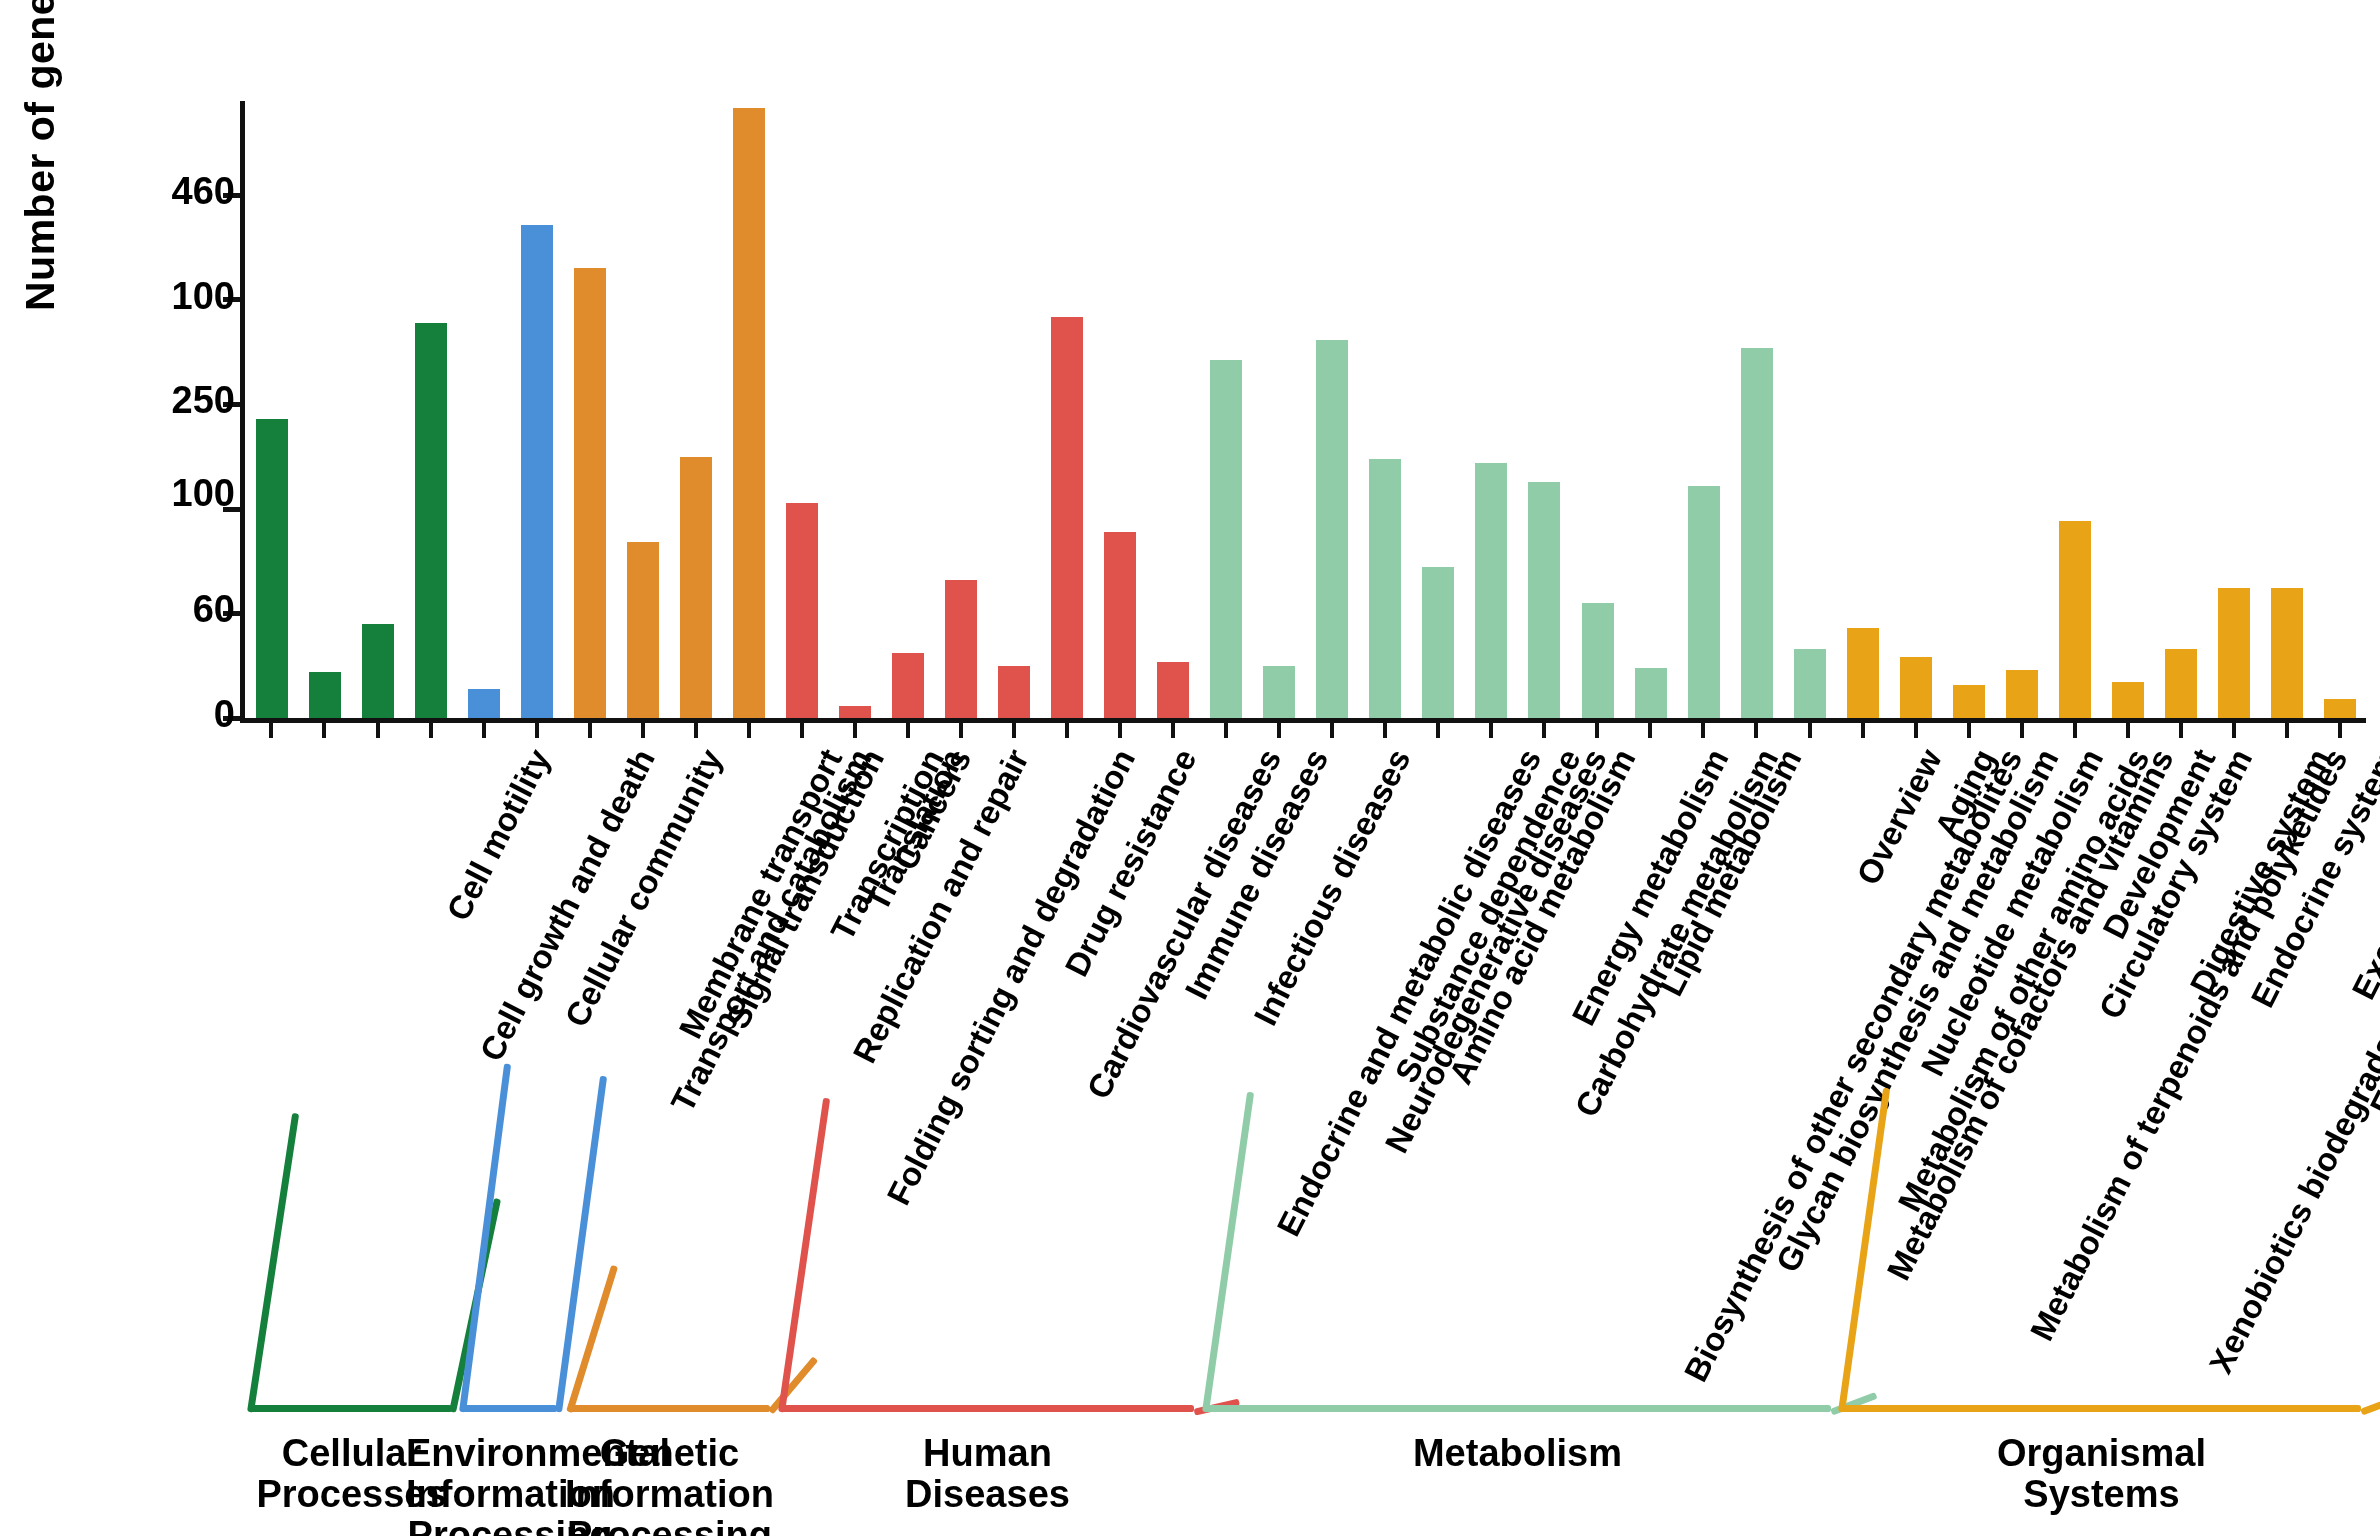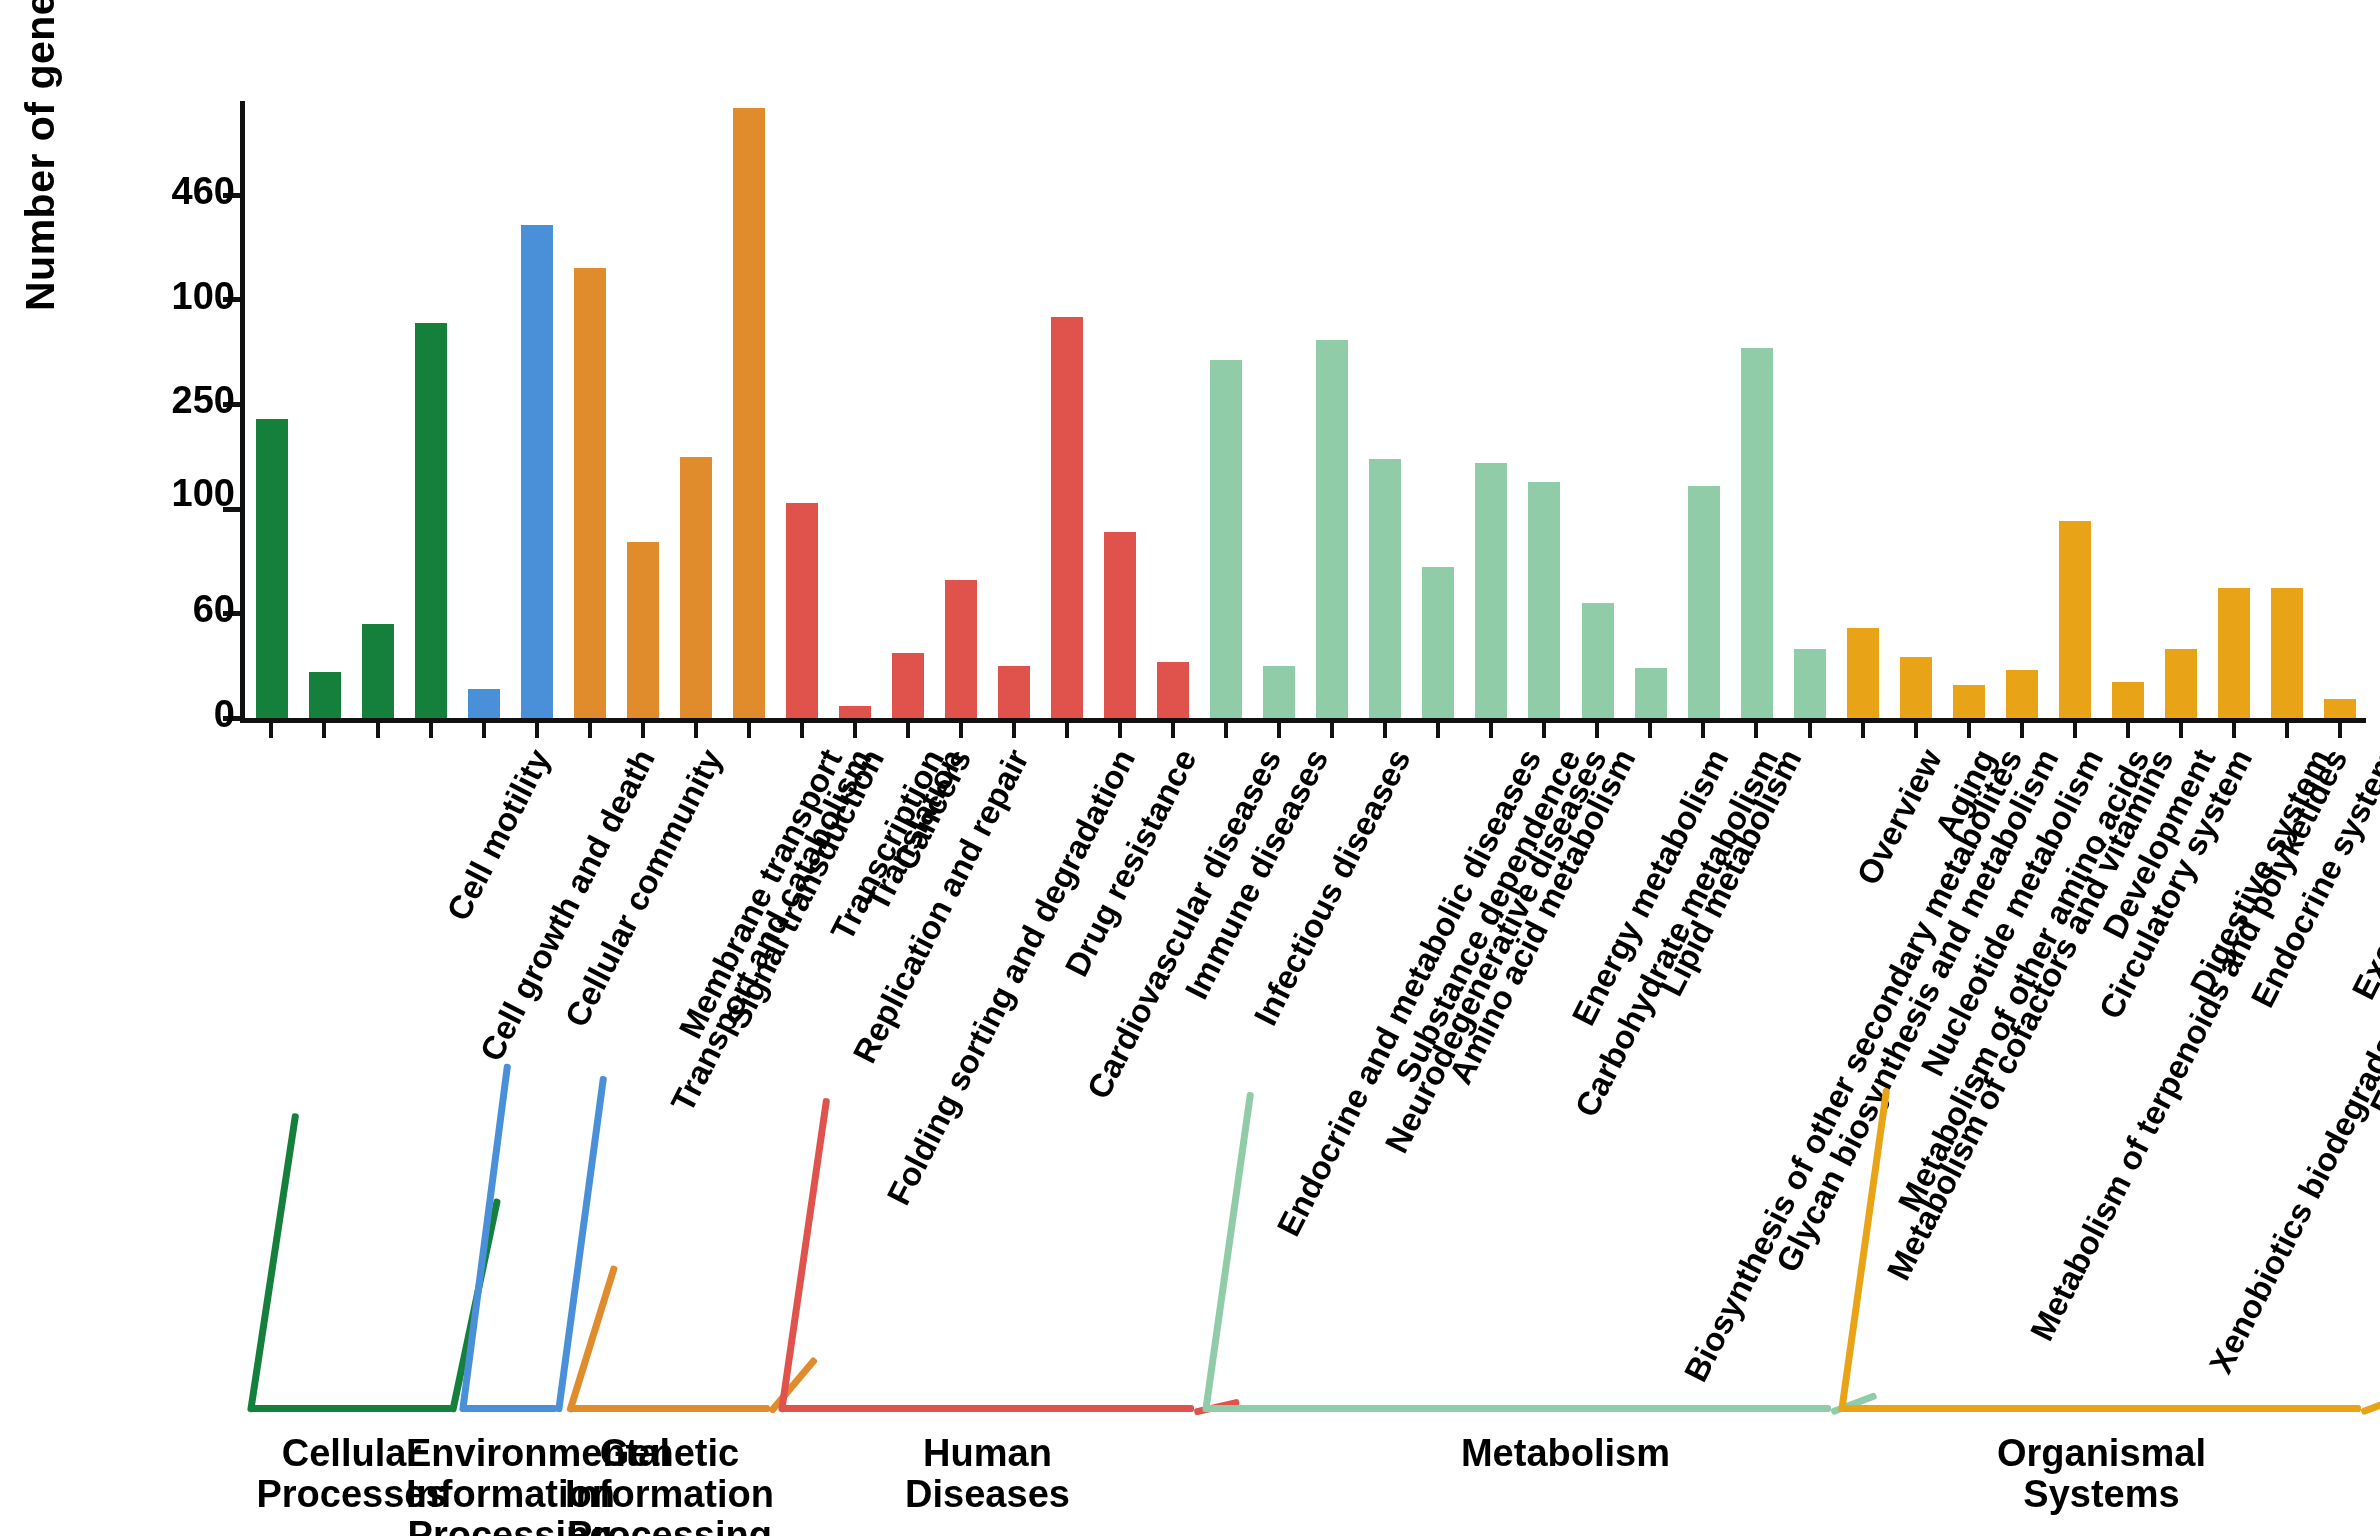--- a/index.html
+++ b/index.html
@@ -231,19 +231,19 @@
       <div class="gname" style="left: 194px; width: 315px;">Cellular
 Processes</div>
       <div class="gname" style="left: 406px; width: 208px;">Environmental
 Information
 Processing</div>
       <div class="gname" style="left: 512px; width: 315px;">Genetic
 Information
 Processing</div>
       <div class="gname" style="left: 724px; width: 527px;">Human
 Diseases</div>
-      <div class="gname" style="left: 1196px; width: 739px;">Metabolism</div>
+      <div class="gname" style="left: 1148px; width: 739px;">Metabolism</div>
       <div class="gname" style="left: 1785px; width: 633px;">Organismal
 Systems</div>
     </div>
 
 </div>
 
 
 </body></html>

